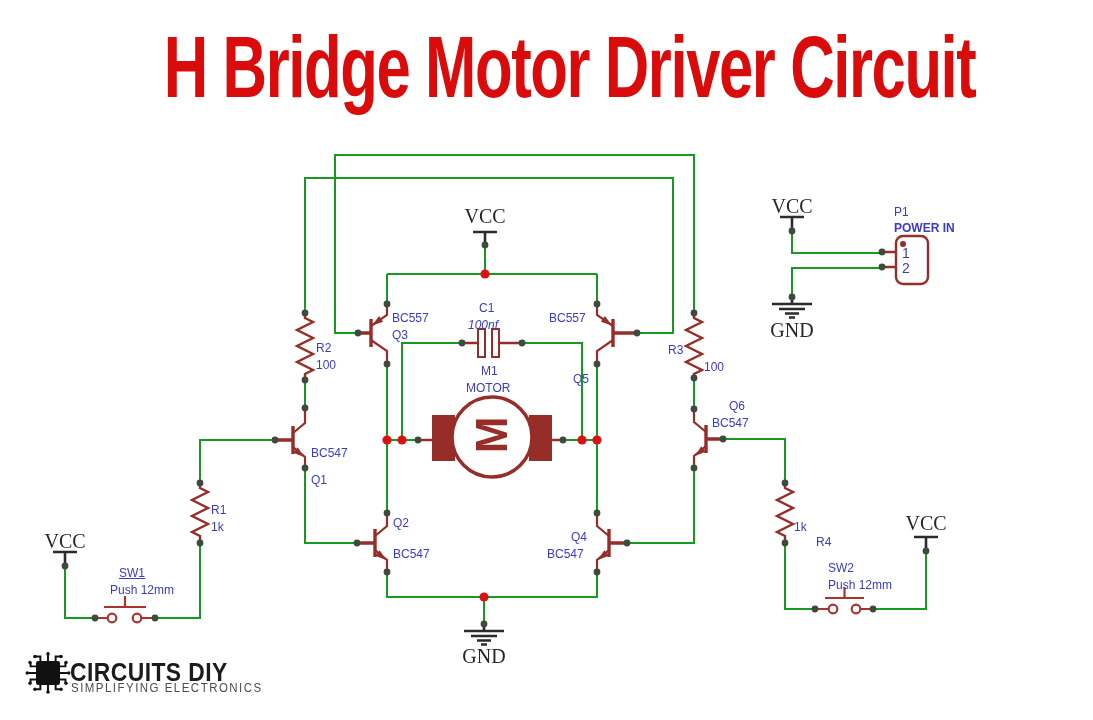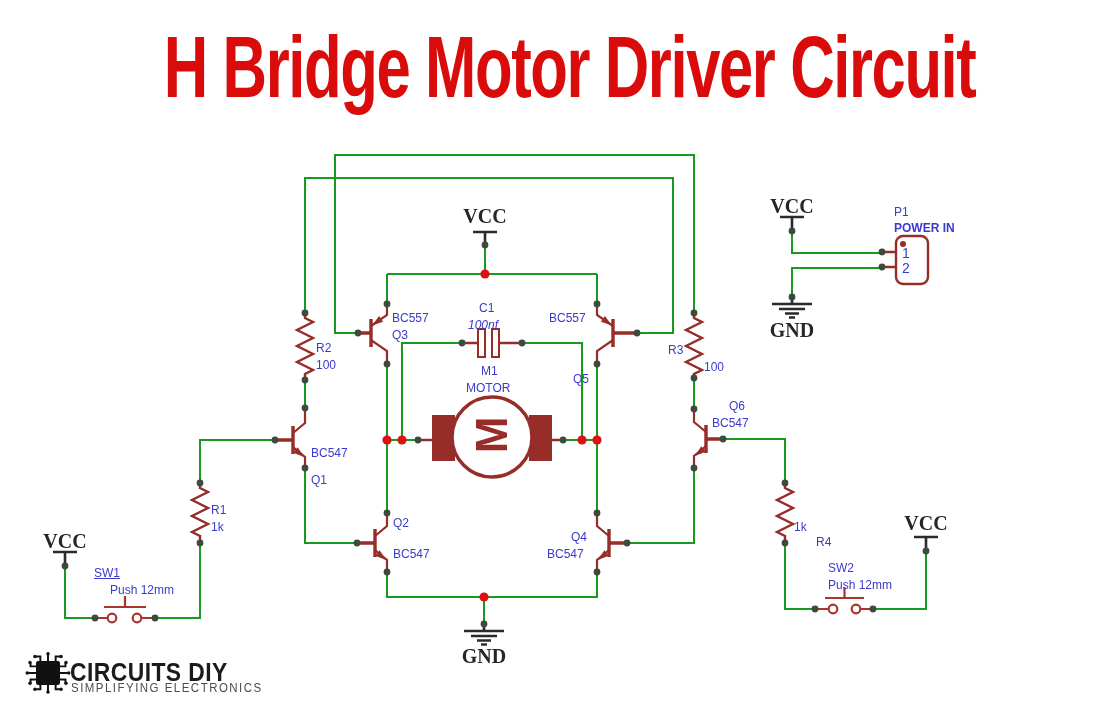--- a/index.html
+++ b/index.html
@@ -5,21 +5,21 @@
   html,body{margin:0;padding:0;background:#fff;}
   .page{position:relative;width:1093px;height:720px;background:#ffffff;overflow:hidden;
         font-family:"Liberation Sans",sans-serif;}
   .title{position:absolute;top:16px;left:0;width:1093px;text-align:center;
          font-weight:bold;font-size:88px;letter-spacing:-2px;color:#da0b0b;
          transform:scaleX(0.70);transform-origin:546px 0;white-space:nowrap;}
   svg{position:absolute;left:0;top:0;}
   .lbl{position:absolute;color:#3a3acb;font-size:12px;line-height:16px;white-space:nowrap;}
   .pinnum{position:absolute;color:#3a3acb;font-size:14px;line-height:14px;}
   .net{position:absolute;color:#262626;font-family:"Liberation Serif",serif;
-       font-size:20px;line-height:20px;transform:translateX(-50%);white-space:nowrap;font-weight:bold;}
+       font-size:20px;line-height:20px;transform:translateX(-50%);white-space:nowrap;}
   .motor-m{position:absolute;left:492px;top:437px;color:#962d28;font-weight:bold;
            font-size:44px;transform:translate(-50%,-54%) rotate(-90deg);}
   .brand{position:absolute;left:70px;top:657px;color:#1b1b1b;font-weight:bold;font-size:26px;
          letter-spacing:0.5px;transform:scaleX(0.88);transform-origin:0 0;white-space:nowrap;}
   .tagline{position:absolute;left:71px;top:681px;color:#4c4c4c;font-size:12.5px;
            letter-spacing:1.6px;transform:scaleX(0.92);transform-origin:0 0;white-space:nowrap;}
 </style>
 </head>
 <body>
 
@@ -209,21 +209,21 @@
   <div class="lbl" style="left:729px;top:398px;">Q6</div>
   <div class="lbl" style="left:712px;top:415px;">BC547</div>
   <div class="lbl" style="left:393px;top:515px;">Q2</div>
   <div class="lbl" style="left:393px;top:546px;">BC547</div>
   <div class="lbl" style="left:571px;top:529px;">Q4</div>
   <div class="lbl" style="left:547px;top:546px;">BC547</div>
   <div class="lbl" style="left:211px;top:502px;">R1</div>
   <div class="lbl" style="left:211px;top:519px;">1k</div>
   <div class="lbl" style="left:816px;top:502px;margin-top:32px;">R4</div>
   <div class="lbl" style="left:794px;top:519px;">1k</div>
-  <div class="lbl" style="left:94px;top:565px;text-decoration:underline;">SW1</div>
+  <div class="lbl" style="left:119px;top:565px;text-decoration:underline;">SW1</div>
   <div class="lbl" style="left:110px;top:582px;">Push 12mm</div>
   <div class="lbl" style="left:828px;top:560px;">SW2</div>
   <div class="lbl" style="left:828px;top:577px;">Push 12mm</div>
   <div class="lbl" style="left:894px;top:204px;">P1</div>
   <div class="lbl" style="left:894px;top:220px;font-weight:bold;">POWER IN</div>
   <div class="pinnum" style="left:902px;top:246px;">1</div>
   <div class="pinnum" style="left:902px;top:261px;">2</div>
 
   <div class="motor-m">M</div>
 

